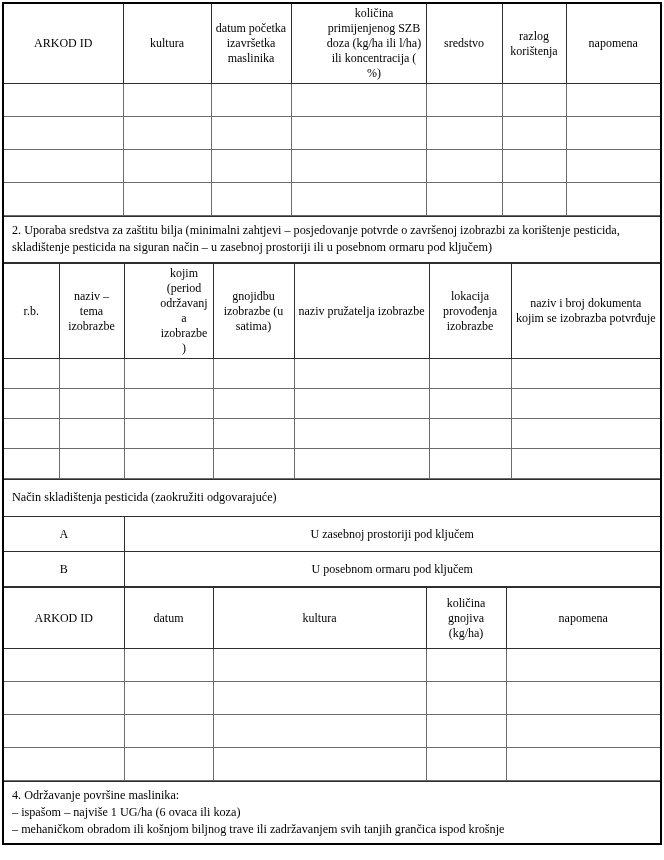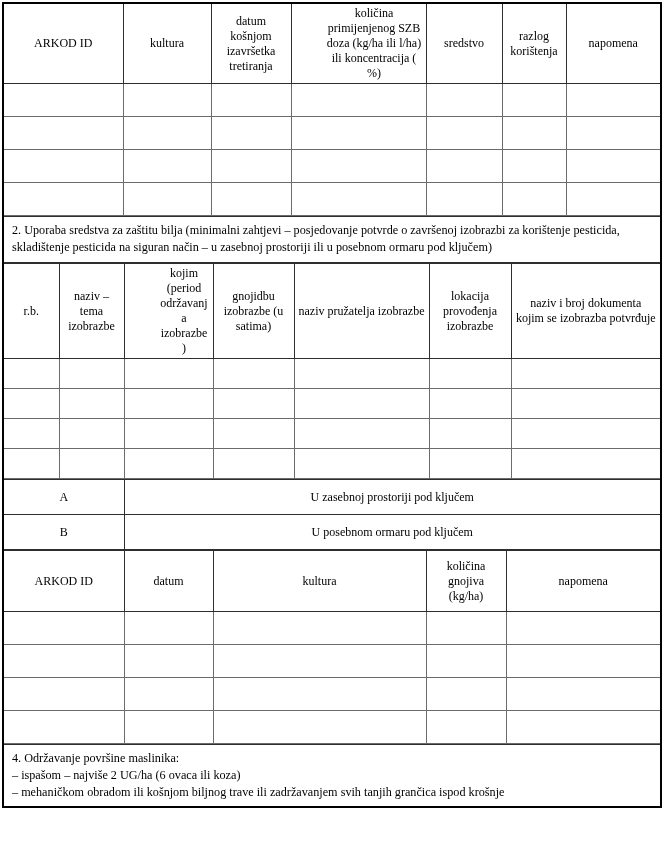--- a/index.html
+++ b/index.html
@@ -80,21 +80,21 @@
         <col style="width:80px">
       <col style="width:135px">
         <col style="width:76px">
         <col style="width:64px">
         <col>
     </colgroup>
     <tbody>
         <tr class="hdr h76">
       <td>ARKOD ID</td>
       <td>kultura</td>
-      <td>datum košnjom izavršetka tretiranja</td>
+      <td>datum početka izavršetka maslinika</td>
       <td class="small">količina primijenjenog SZB doza (kg/ha ili l/ha) ili koncentracija ( %)</td>
       <td>sredstvo</td>
       <td>razlog korištenja</td>
       <td>napomena</td>
     </tr>
     <tr class="blank first h33">
           <td></td>
           <td></td>
           <td></td>
           <td></td>
@@ -198,20 +198,23 @@
         </tr>
   </tbody>
     </table>
 
   <table>
     <colgroup>
         <col style="width:121px">
         <col>
       </colgroup>
     <tbody>
+        <tr class="h37">
+      <td class="para" colspan="2">Način skladištenja pesticida (zaokružiti odgovarajuće)</td>
+    </tr>
     <tr class="h35">
       <td>A</td>
       <td>U zasebnoj prostoriji pod ključem</td>
     </tr>
     <tr class="h35">
       <td>B</td>
       <td>U posebnom ormaru pod ključem</td>
     </tr>
   </tbody>
     </table>
@@ -262,20 +265,20 @@
           <td></td>
         </tr>
   </tbody>
     </table>
 
   <table>
     <tbody>
         <tr class="h57">
       <td class="para">
         <div>4. Održavanje površine maslinika:</div>
-        <div>– ispašom – najviše 2 UG/ha (6 ovaca ili koza)</div>
+        <div>– ispašom – najviše 1 UG/ha (6 ovaca ili koza)</div>
         <div>– mehaničkom obradom ili košnjom biljnog trave ili zadržavanjem svih tanjih grančica ispod krošnje</div>
       </td>
     </tr>
   </tbody>
     </table>
 
 </div>
 
 </body></html>

